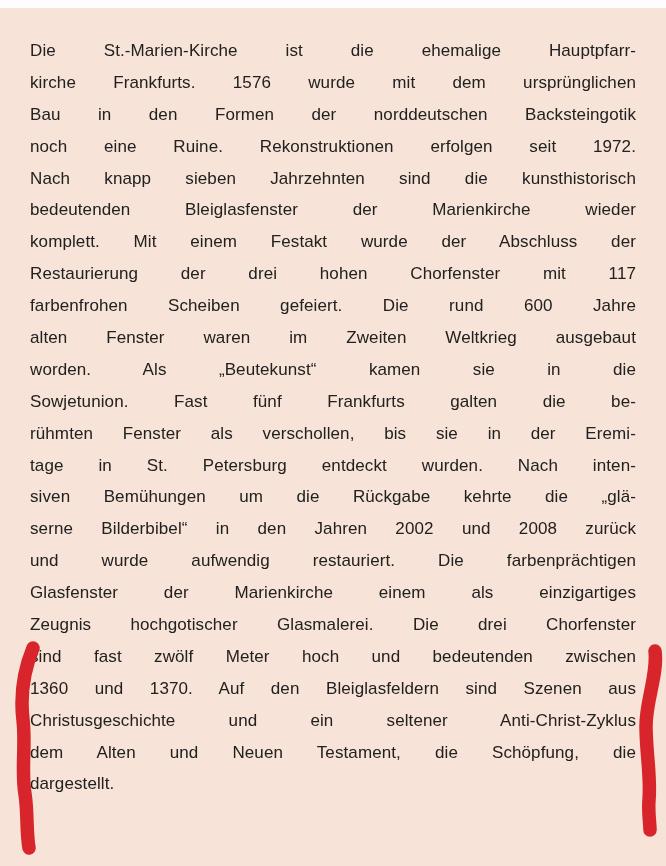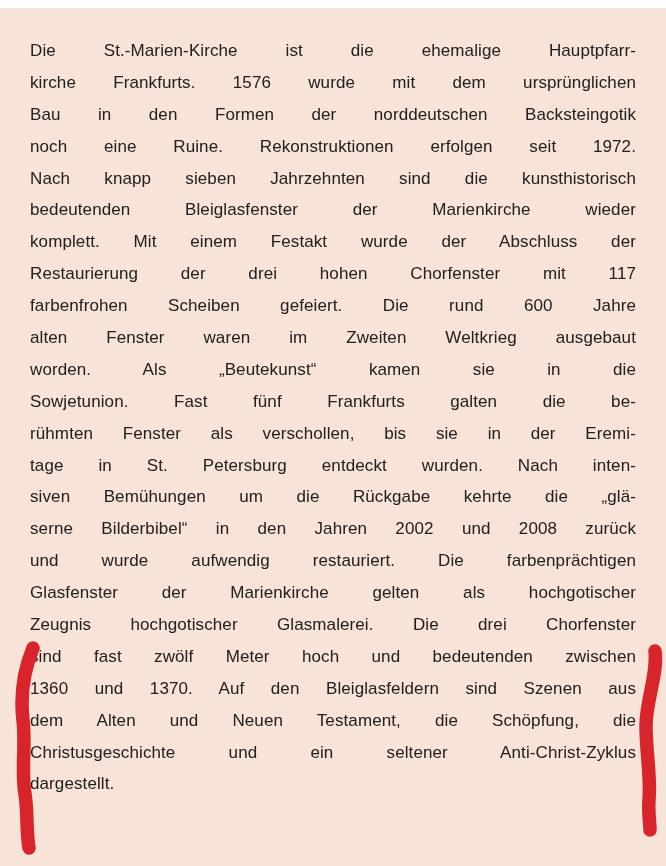--- a/index.html
+++ b/index.html
@@ -64,26 +64,26 @@
   <div class="line">Restaurierung der drei hohen Chorfenster mit 117</div>
   <div class="line">farbenfrohen Scheiben gefeiert. Die rund 600 Jahre</div>
   <div class="line">alten Fenster waren im Zweiten Weltkrieg ausgebaut</div>
   <div class="line">worden. Als „Beutekunst“ kamen sie in die</div>
   <div class="line">Sowjetunion. Fast fünf Frankfurts galten die be-</div>
   <div class="line">rühmten Fenster als verschollen, bis sie in der Eremi-</div>
   <div class="line">tage in St. Petersburg entdeckt wurden. Nach inten-</div>
   <div class="line">siven Bemühungen um die Rückgabe kehrte die „glä-</div>
   <div class="line">serne Bilderbibel“ in den Jahren 2002 und 2008 zurück</div>
   <div class="line">und wurde aufwendig restauriert. Die farbenprächtigen</div>
-  <div class="line">Glasfenster der Marienkirche gelten als hochgotischer</div>
+  <div class="line">Glasfenster der Marienkirche einem als einzigartiges</div>
   <div class="line">Zeugnis hochgotischer Glasmalerei. Die drei Chorfenster</div>
   <div class="line">sind fast zwölf Meter hoch und bedeutenden zwischen</div>
   <div class="line">1360 und 1370. Auf den Bleiglasfeldern sind Szenen aus</div>
+  <div class="line">Christusgeschichte und ein seltener Anti-Christ-Zyklus</div>
   <div class="line">dem Alten und Neuen Testament, die Schöpfung, die</div>
-  <div class="line">Christusgeschichte und ein seltener Anti-Christ-Zyklus</div>
   <div class="line natural">dargestellt.</div>
 </div>
 
 <svg class="mark mark-left" width="48" height="222" viewBox="0 0 48 222">
   <path d="M 27 10 C 18 32 14 56 17 82 C 20 108 15 132 19 156 C 22 176 20 192 23 210" fill="none" stroke="#d8252b" stroke-width="13.5" stroke-linecap="round"></path>
 </svg>
 
 <svg class="mark mark-right" width="44" height="198" viewBox="0 0 44 198">
   <path d="M 25 9 C 28 32 16 58 16 84 C 16 110 21 134 19 158 C 18 172 20 180 20 188" fill="none" stroke="#d8252b" stroke-width="13.5" stroke-linecap="round"></path>
 </svg>

